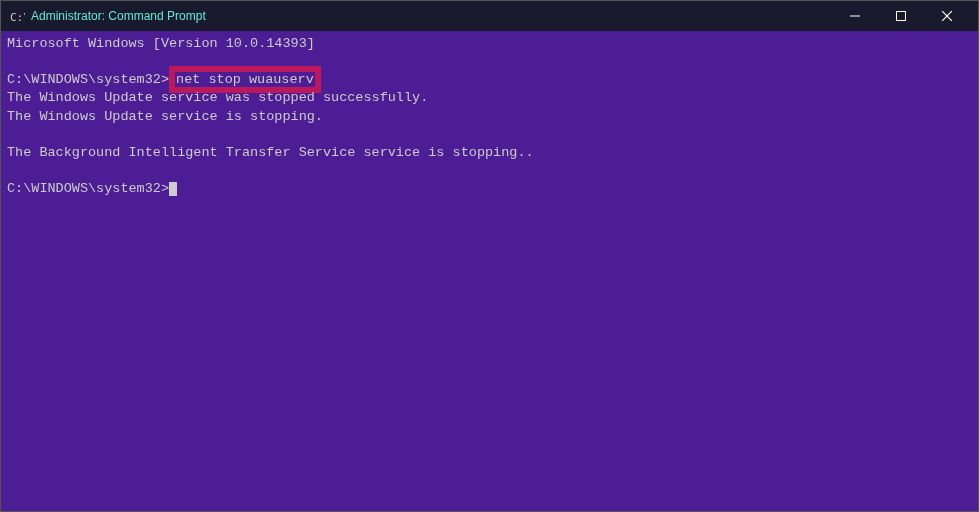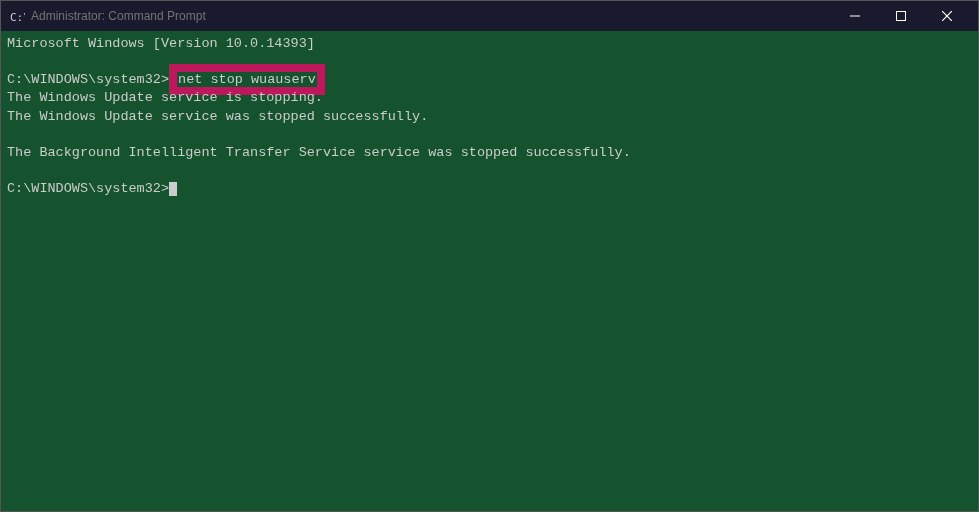--- a/index.html
+++ b/index.html
@@ -40,21 +40,21 @@
       justify-content: center;
     }
 
     .title-bar-icon svg {
       width: 16px;
       height: 16px;
     }
 
     .title-bar-text {
       flex: 1;
-      color: #737373;
+      color: #5eead4;
       font-family: 'Segoe UI', sans-serif;
       font-size: 12px;
       font-weight: normal;
     }
 
     .title-bar-controls {
       display: flex;
       gap: 0;
     }
 
@@ -74,37 +74,37 @@
     }
 
     .title-bar-btn svg {
       width: 10px;
       height: 10px;
       fill: #fff;
     }
 
     .console-body {
       flex: 1;
-      background: #14532d;
+      background: #4c1d95;
       color: #cccccc;
       padding: 4px 6px;
       overflow: hidden;
       font-family: 'Lucida Console', 'Courier New', monospace;
       font-size: 13.5px;
       line-height: 1.35;
     }
 
     .line {
       white-space: pre;
       display: block;
     }
 
     .highlighted-cmd {
       display: inline;
-      border: 8px solid #be185d;
+      border: 6px solid #be185d;
       padding: 0 1px;
       color: #cccccc;
     }
 
     .cursor {
       display: inline-block;
       width: 8px;
       height: 14px;
       background: #cccccc;
       vertical-align: text-bottom;
@@ -149,20 +149,20 @@
           <line x1="10" y1="0" x2="0" y2="10" stroke="#fff" stroke-width="1.2"></line>
         </svg>
       </button>
     </div>
   </div>
 
   <div class="console-body">
     <span class="line">Microsoft Windows [Version 10.0.14393]</span>
     <span class="line empty-line"> </span>
     <span class="line"><span>C:\WINDOWS\system32&gt;</span><span class="highlighted-cmd">net stop wuauserv</span></span>
+    <span class="line">The Windows Update service was stopped successfully.</span>
     <span class="line">The Windows Update service is stopping.</span>
-    <span class="line">The Windows Update service was stopped successfully.</span>
     <span class="line empty-line"> </span>
-    <span class="line">The Background Intelligent Transfer Service service was stopped successfully.</span>
+    <span class="line">The Background Intelligent Transfer Service service is stopping..</span>
     <span class="line empty-line"> </span>
     <span class="line"><span>C:\WINDOWS\system32&gt;</span><span class="cursor"></span></span>
   </div>
 </div>
 
 </body></html>

